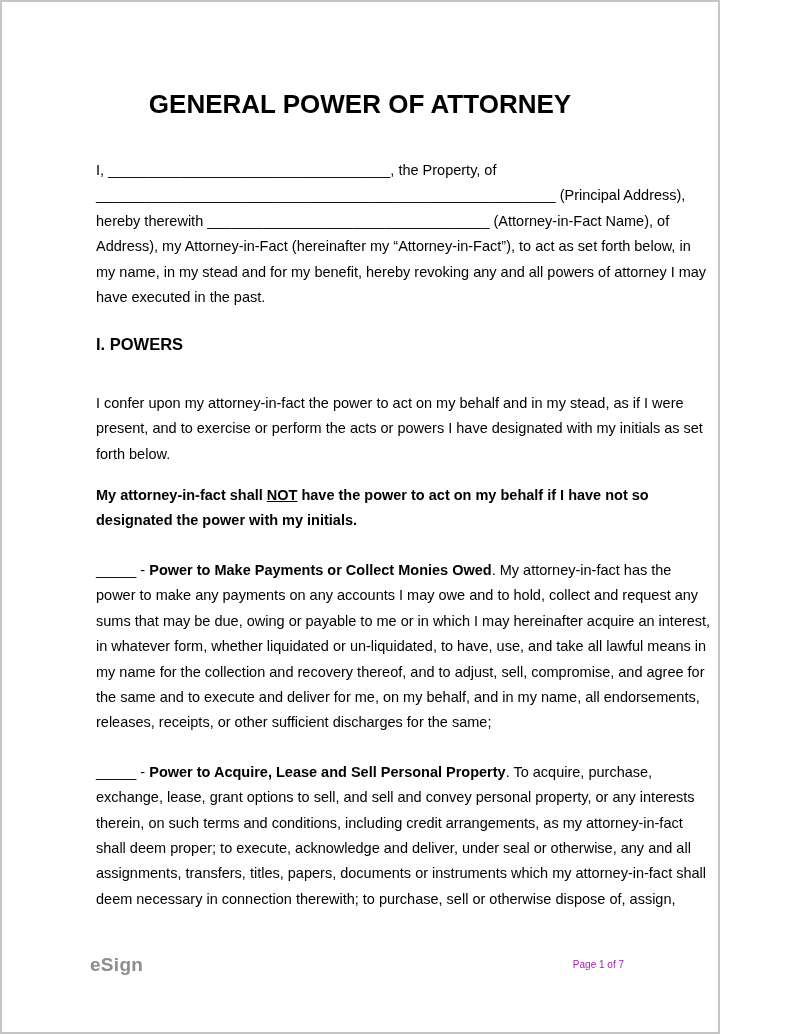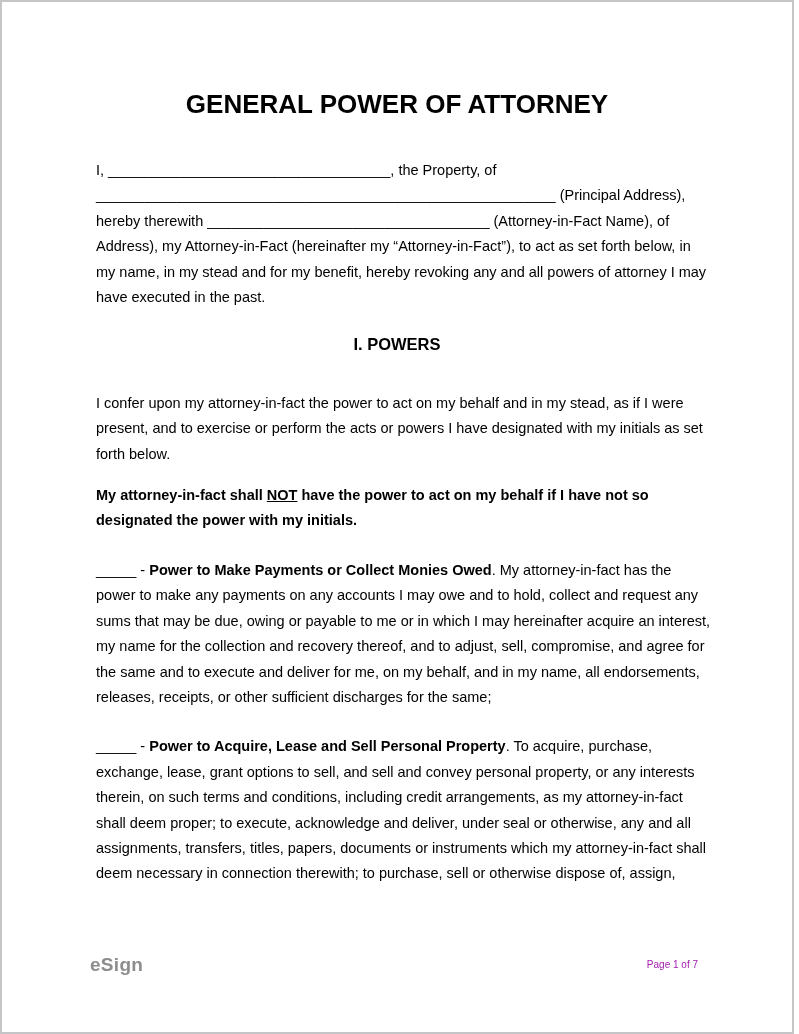--- a/index.html
+++ b/index.html
@@ -3,21 +3,21 @@
 <meta charset="utf-8">
 <style>
   html, body { margin: 0; padding: 0; background: #ffffff; }
   body {
     width: 799px; height: 1034px;
     font-family: "Liberation Sans", "DejaVu Sans", sans-serif;
     color: #000000;
   }
   .page {
     box-sizing: border-box;
-    width: 794px; height: 1034px;
+    width: 720px; height: 1034px;
     background: #ffffff;
     border: 2px solid #c3c5c7;
     position: relative;
     padding: 87px 94px 6px 94px;
     overflow: hidden;
   }
   .doc-title {
     font-size: 26px;
     font-weight: 700;
     line-height: 30px;
@@ -29,21 +29,21 @@
     white-space: pre;
     font-size: 14.5px;
     line-height: 25.4px;
   }
   .doc-line .b { font-weight: 700; }
   .doc-line .u { text-decoration: underline; }
   .section-heading {
     font-size: 16.5px;
     font-weight: 700;
     line-height: 25.4px;
-    text-align: center;
+    text-align: left;
     margin: 22px 0 33px 0;
   }
   #para-intro { margin-top: 39px; }
   #para-notice { margin-top: 16px; }
   #para-payments { margin-top: 24px; }
   #para-personal { margin-top: 24px; }
   .page-footer {
     position: absolute;
     left: 88px; right: 94px; top: 951px;
     display: flex;
@@ -89,20 +89,21 @@
 
   <div class="para" id="para-notice">
       <div class="doc-line"><span class="b">My attorney-in-fact shall </span><span class="b u">NOT</span><span class="b"> have the power to act on my behalf if I have not so</span></div>
       <div class="doc-line"><span class="b">designated the power with my initials.</span></div>
     </div>
 
   <div class="para" id="para-payments">
       <div class="doc-line"><span>_____ - </span><span class="b">Power to Make Payments or Collect Monies Owed</span><span>. My attorney-in-fact has the</span></div>
       <div class="doc-line"><span>power to make any payments on any accounts I may owe and to hold, collect and request any</span></div>
       <div class="doc-line"><span>sums that may be due, owing or payable to me or in which I may hereinafter acquire an interest,</span></div>
+      <div class="doc-line"><span>in whatever form, whether liquidated or un-liquidated, to have, use, and take all lawful means in</span></div>
       <div class="doc-line"><span>my name for the collection and recovery thereof, and to adjust, sell, compromise, and agree for</span></div>
       <div class="doc-line"><span>the same and to execute and deliver for me, on my behalf, and in my name, all endorsements,</span></div>
       <div class="doc-line"><span>releases, receipts, or other sufficient discharges for the same;</span></div>
     </div>
 
   <div class="para" id="para-personal">
       <div class="doc-line"><span>_____ - </span><span class="b">Power to Acquire, Lease and Sell Personal Property</span><span>. To acquire, purchase,</span></div>
       <div class="doc-line"><span>exchange, lease, grant options to sell, and sell and convey personal property, or any interests</span></div>
       <div class="doc-line"><span>therein, on such terms and conditions, including credit arrangements, as my attorney-in-fact</span></div>
       <div class="doc-line"><span>shall deem proper; to execute, acknowledge and deliver, under seal or otherwise, any and all</span></div>

